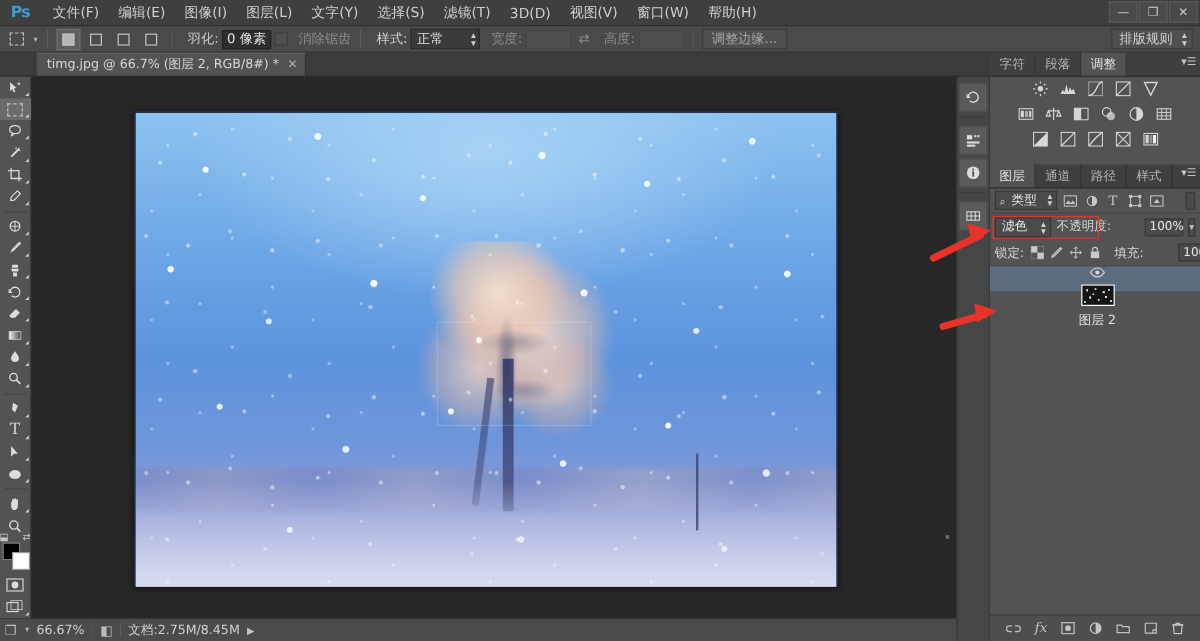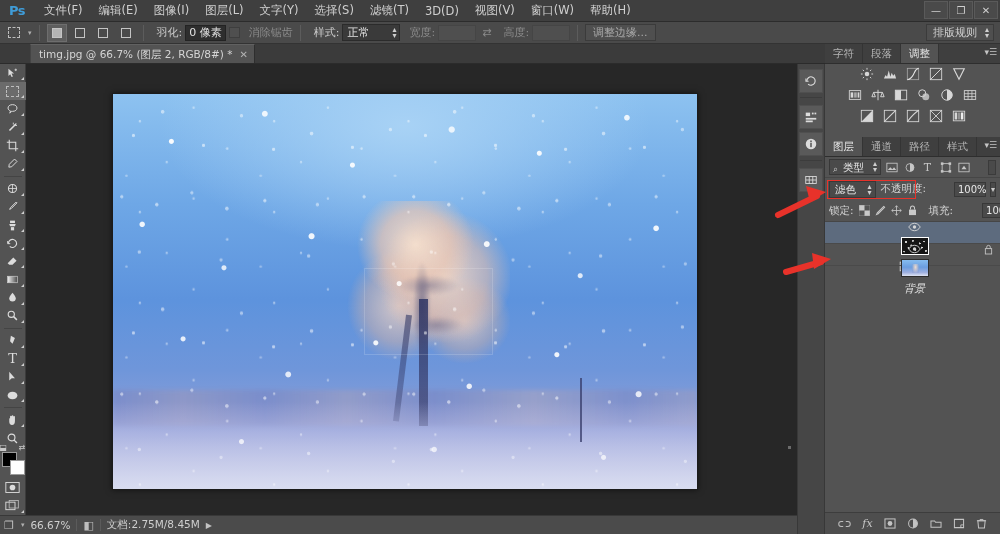--- a/index.html
+++ b/index.html
@@ -905,36 +905,20 @@
           <svg width="13" height="10" viewBox="0 0 14 10">
               <path d="M.8 5C2.6 2.2 4.6 1 7 1s4.4 1.2 6.2 4c-1.8 2.8-3.8 4-6.2 4S2.6 7.8.8 5z" fill="none" stroke="#d6d6d6" stroke-width="1"></path>
               <circle cx="7" cy="5" r="1.8" fill="#d6d6d6"></circle>
             </svg>
         </span>
         <span class="thumb noise sel-outline"></span>
         <span class="lname">图层 2</span>
       </div>
 
 
-      <div class="layerrow">
-        <span class="eye">
-          <svg width="13" height="10" viewBox="0 0 14 10">
-              <path d="M.8 5C2.6 2.2 4.6 1 7 1s4.4 1.2 6.2 4c-1.8 2.8-3.8 4-6.2 4S2.6 7.8.8 5z" fill="none" stroke="#d6d6d6" stroke-width="1"></path>
-              <circle cx="7" cy="5" r="1.8" fill="#d6d6d6"></circle>
-            </svg>
-        </span>
-        <span class="thumb photo"></span>
-        <span class="lname bg">背景</span>
-        <span class="lock-right">
-          <svg width="9" height="11" viewBox="0 0 10 12">
-              <rect x="1.5" y="5" width="7" height="6" fill="none" stroke="#c4c4c4" stroke-width="1"></rect>
-              <path d="M3 5V3.4a2 2 0 0 1 4 0V5" fill="none" stroke="#c4c4c4" stroke-width="1"></path>
-            </svg>
-        </span>
-      </div>
     </div>
 
     <div class="layerfooter">
       <span class="lfico">
         <svg width="13" height="10" viewBox="0 0 14 10">
             <path d="M5.6 2.4H3.4a2.6 2.6 0 0 0 0 5.2h2.2M8.4 2.4h2.2a2.6 2.6 0 0 1 0 5.2H8.4" fill="none" stroke="#bdbdbd" stroke-width="1.1"></path>
           </svg>
       </span>
       <span class="lfico" style="font-style:italic;font-family:'DejaVu Serif',serif;">fx</span>
       <span class="lfico">

